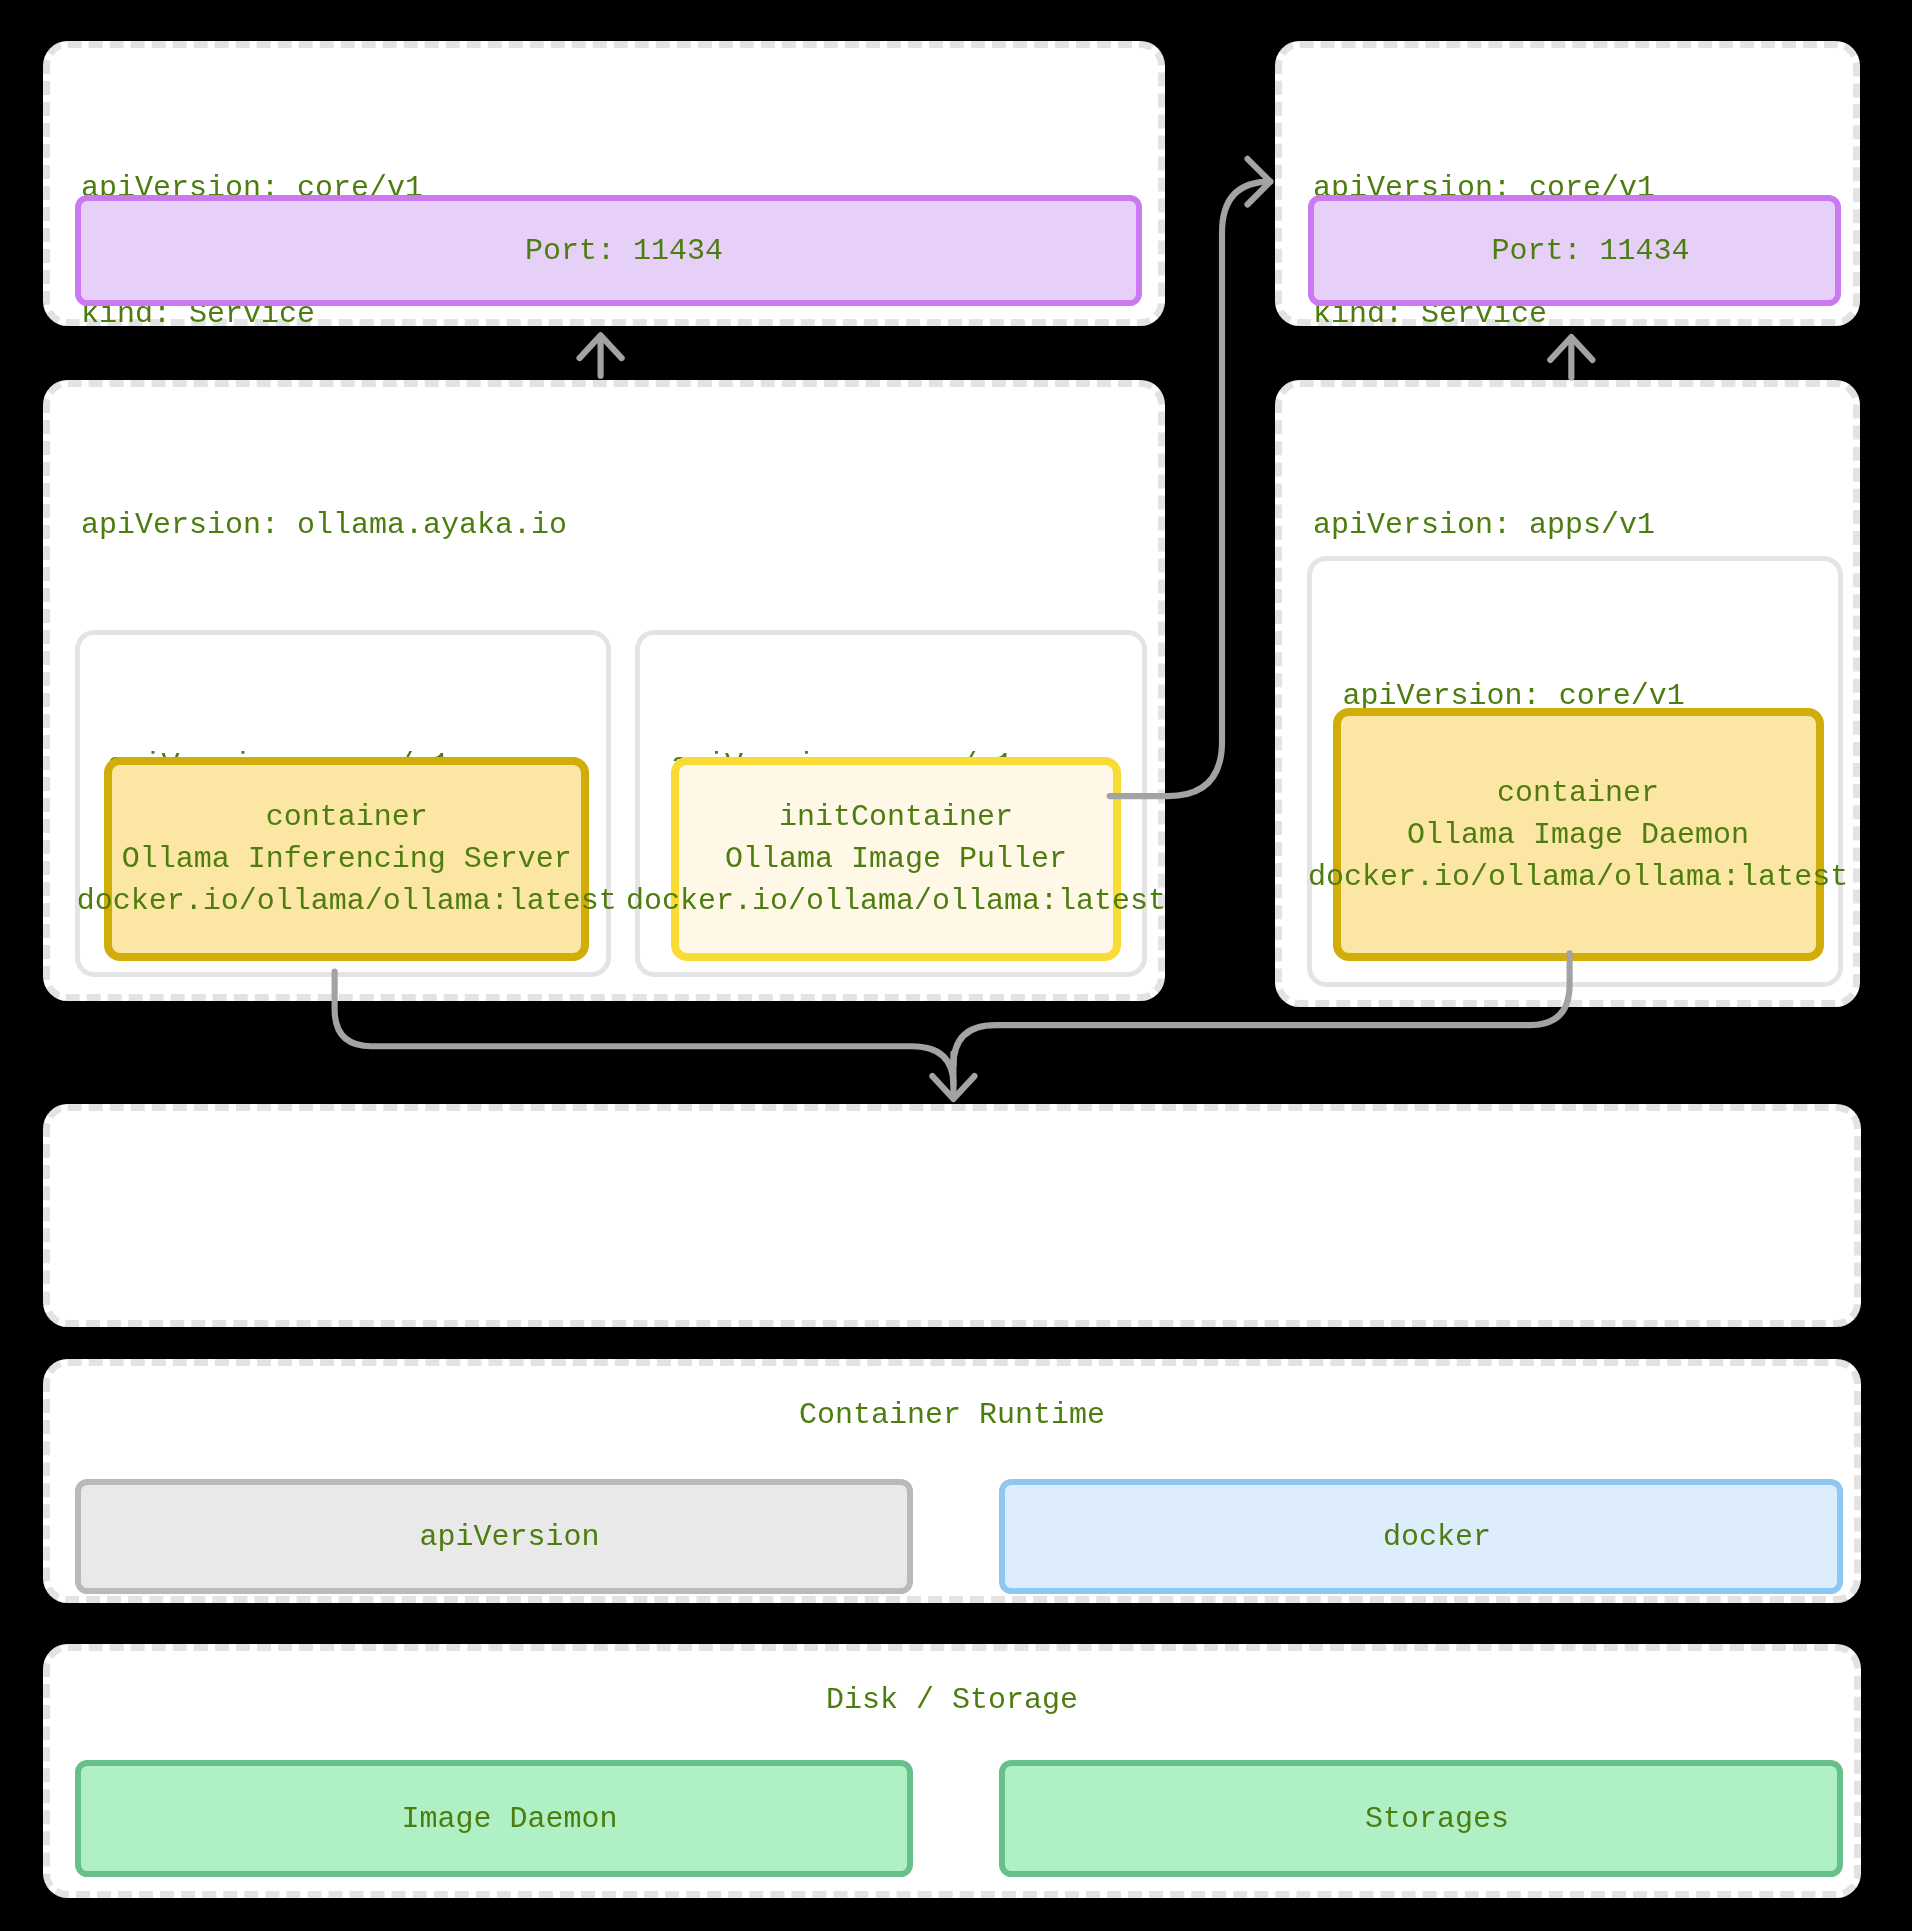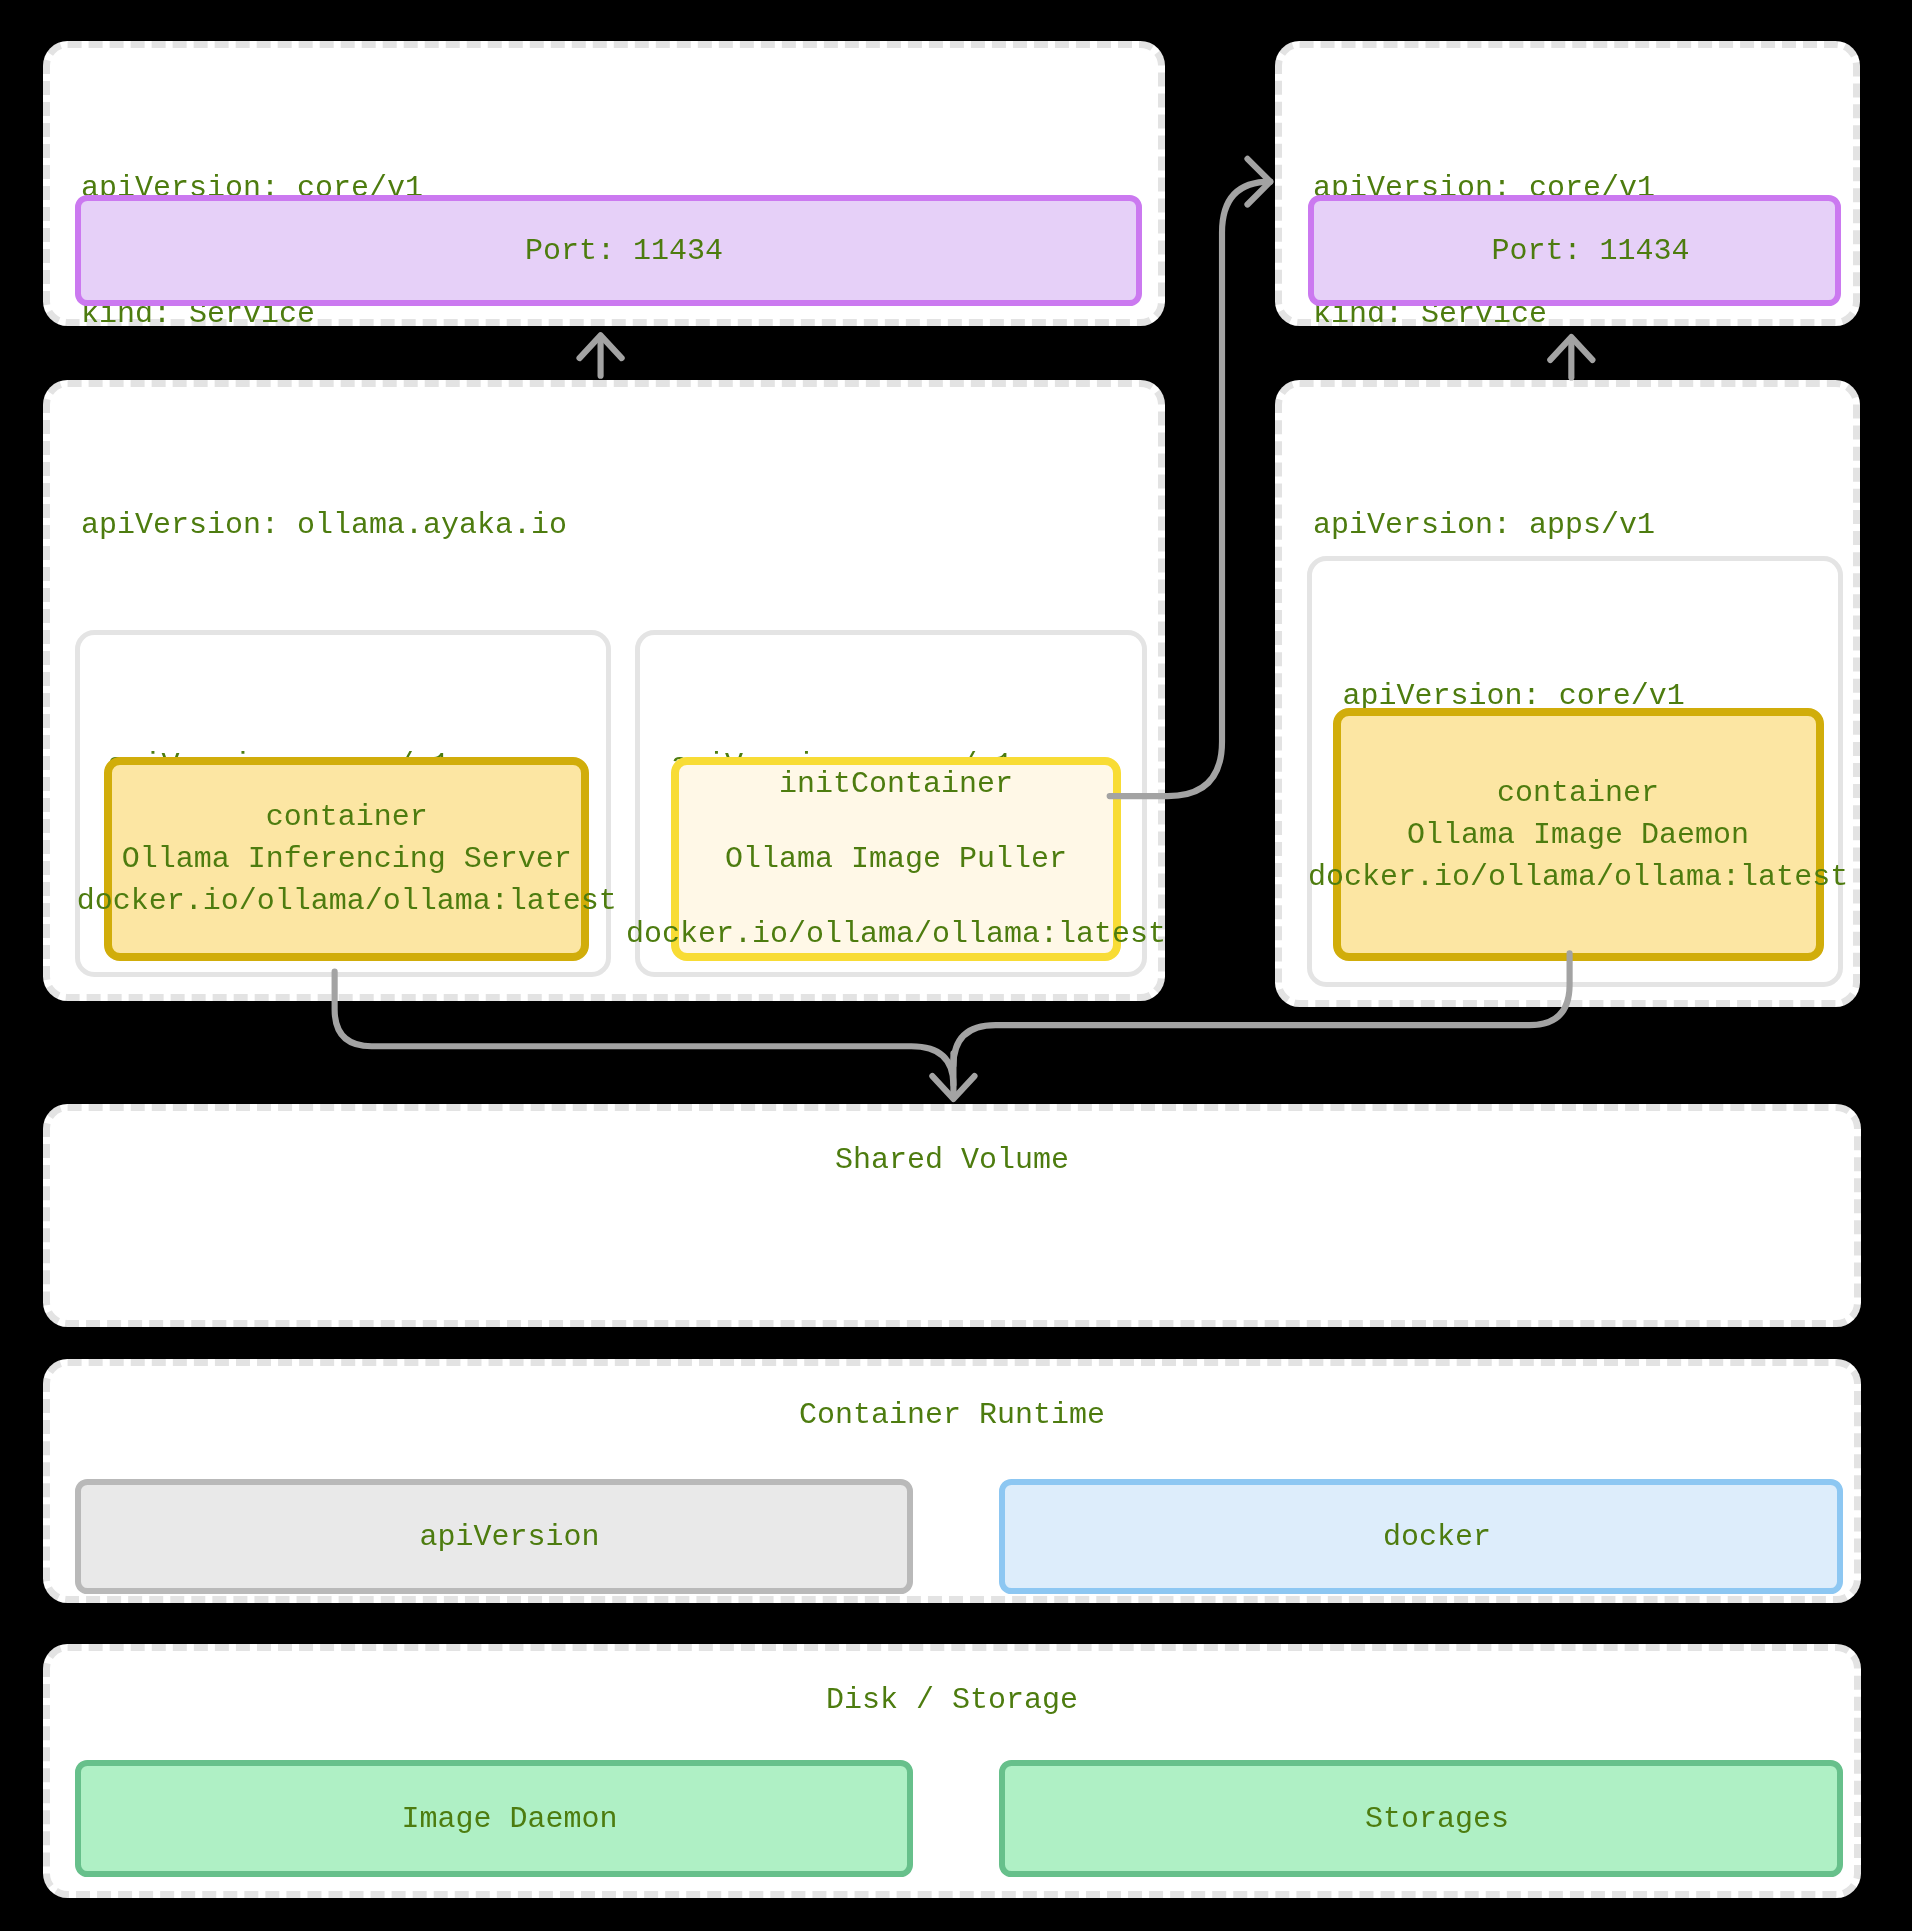--- a/index.html
+++ b/index.html
@@ -52,21 +52,21 @@
     flex-direction: column;
     align-items: center;
     justify-content: center;
     text-align: center;
     font-size: 30px;
     line-height: 42px;
     box-sizing: border-box;
     border-radius: 16px;
   }
   .gold-box  { background: #fce6a3; border: 8px solid #d1ad0a; }
-  .cream-box { background: #fff8e7; border: 8px solid #f8dc35; gap: 33px; }
+  .cream-box { background: #fff8e7; border: 8px solid #f8dc35; }
   .section-title {
     position: absolute;
     left: 0; right: 0;
     text-align: center;
     font-size: 30px;
   }
   #arrow-layer {
     position: absolute;
     left: 0; top: 0;
     pointer-events: none;
@@ -149,21 +149,20 @@
       </div>
       <div class="container-box gold-box" style="left:21px; top:147px; width:491px; height:253px;">
         <div>container</div>
         <div>Ollama Image Daemon</div>
         <div>docker.io/ollama/ollama:latest</div>
       </div>
     </div>
   </div>
 
   <div class="dashed-box" style="left:43px; top:1104px; width:1818px; height:223px;">
-    <div class="section-title" style="top:32px;">Shared Volume</div>
   </div>
 
   <div class="dashed-box" style="left:43px; top:1359px; width:1818px; height:244px;">
     <div class="section-title" style="top:32px;">Container Runtime</div>
     <div class="bar gray-bar" style="left:24.6px; top:113px; width:838px; height:115px;">
       <span>apiVersion</span>
     </div>
     <div class="bar blue-bar" style="left:949px; top:113px; width:844px; height:115px;">
       <span>docker</span>
     </div>

